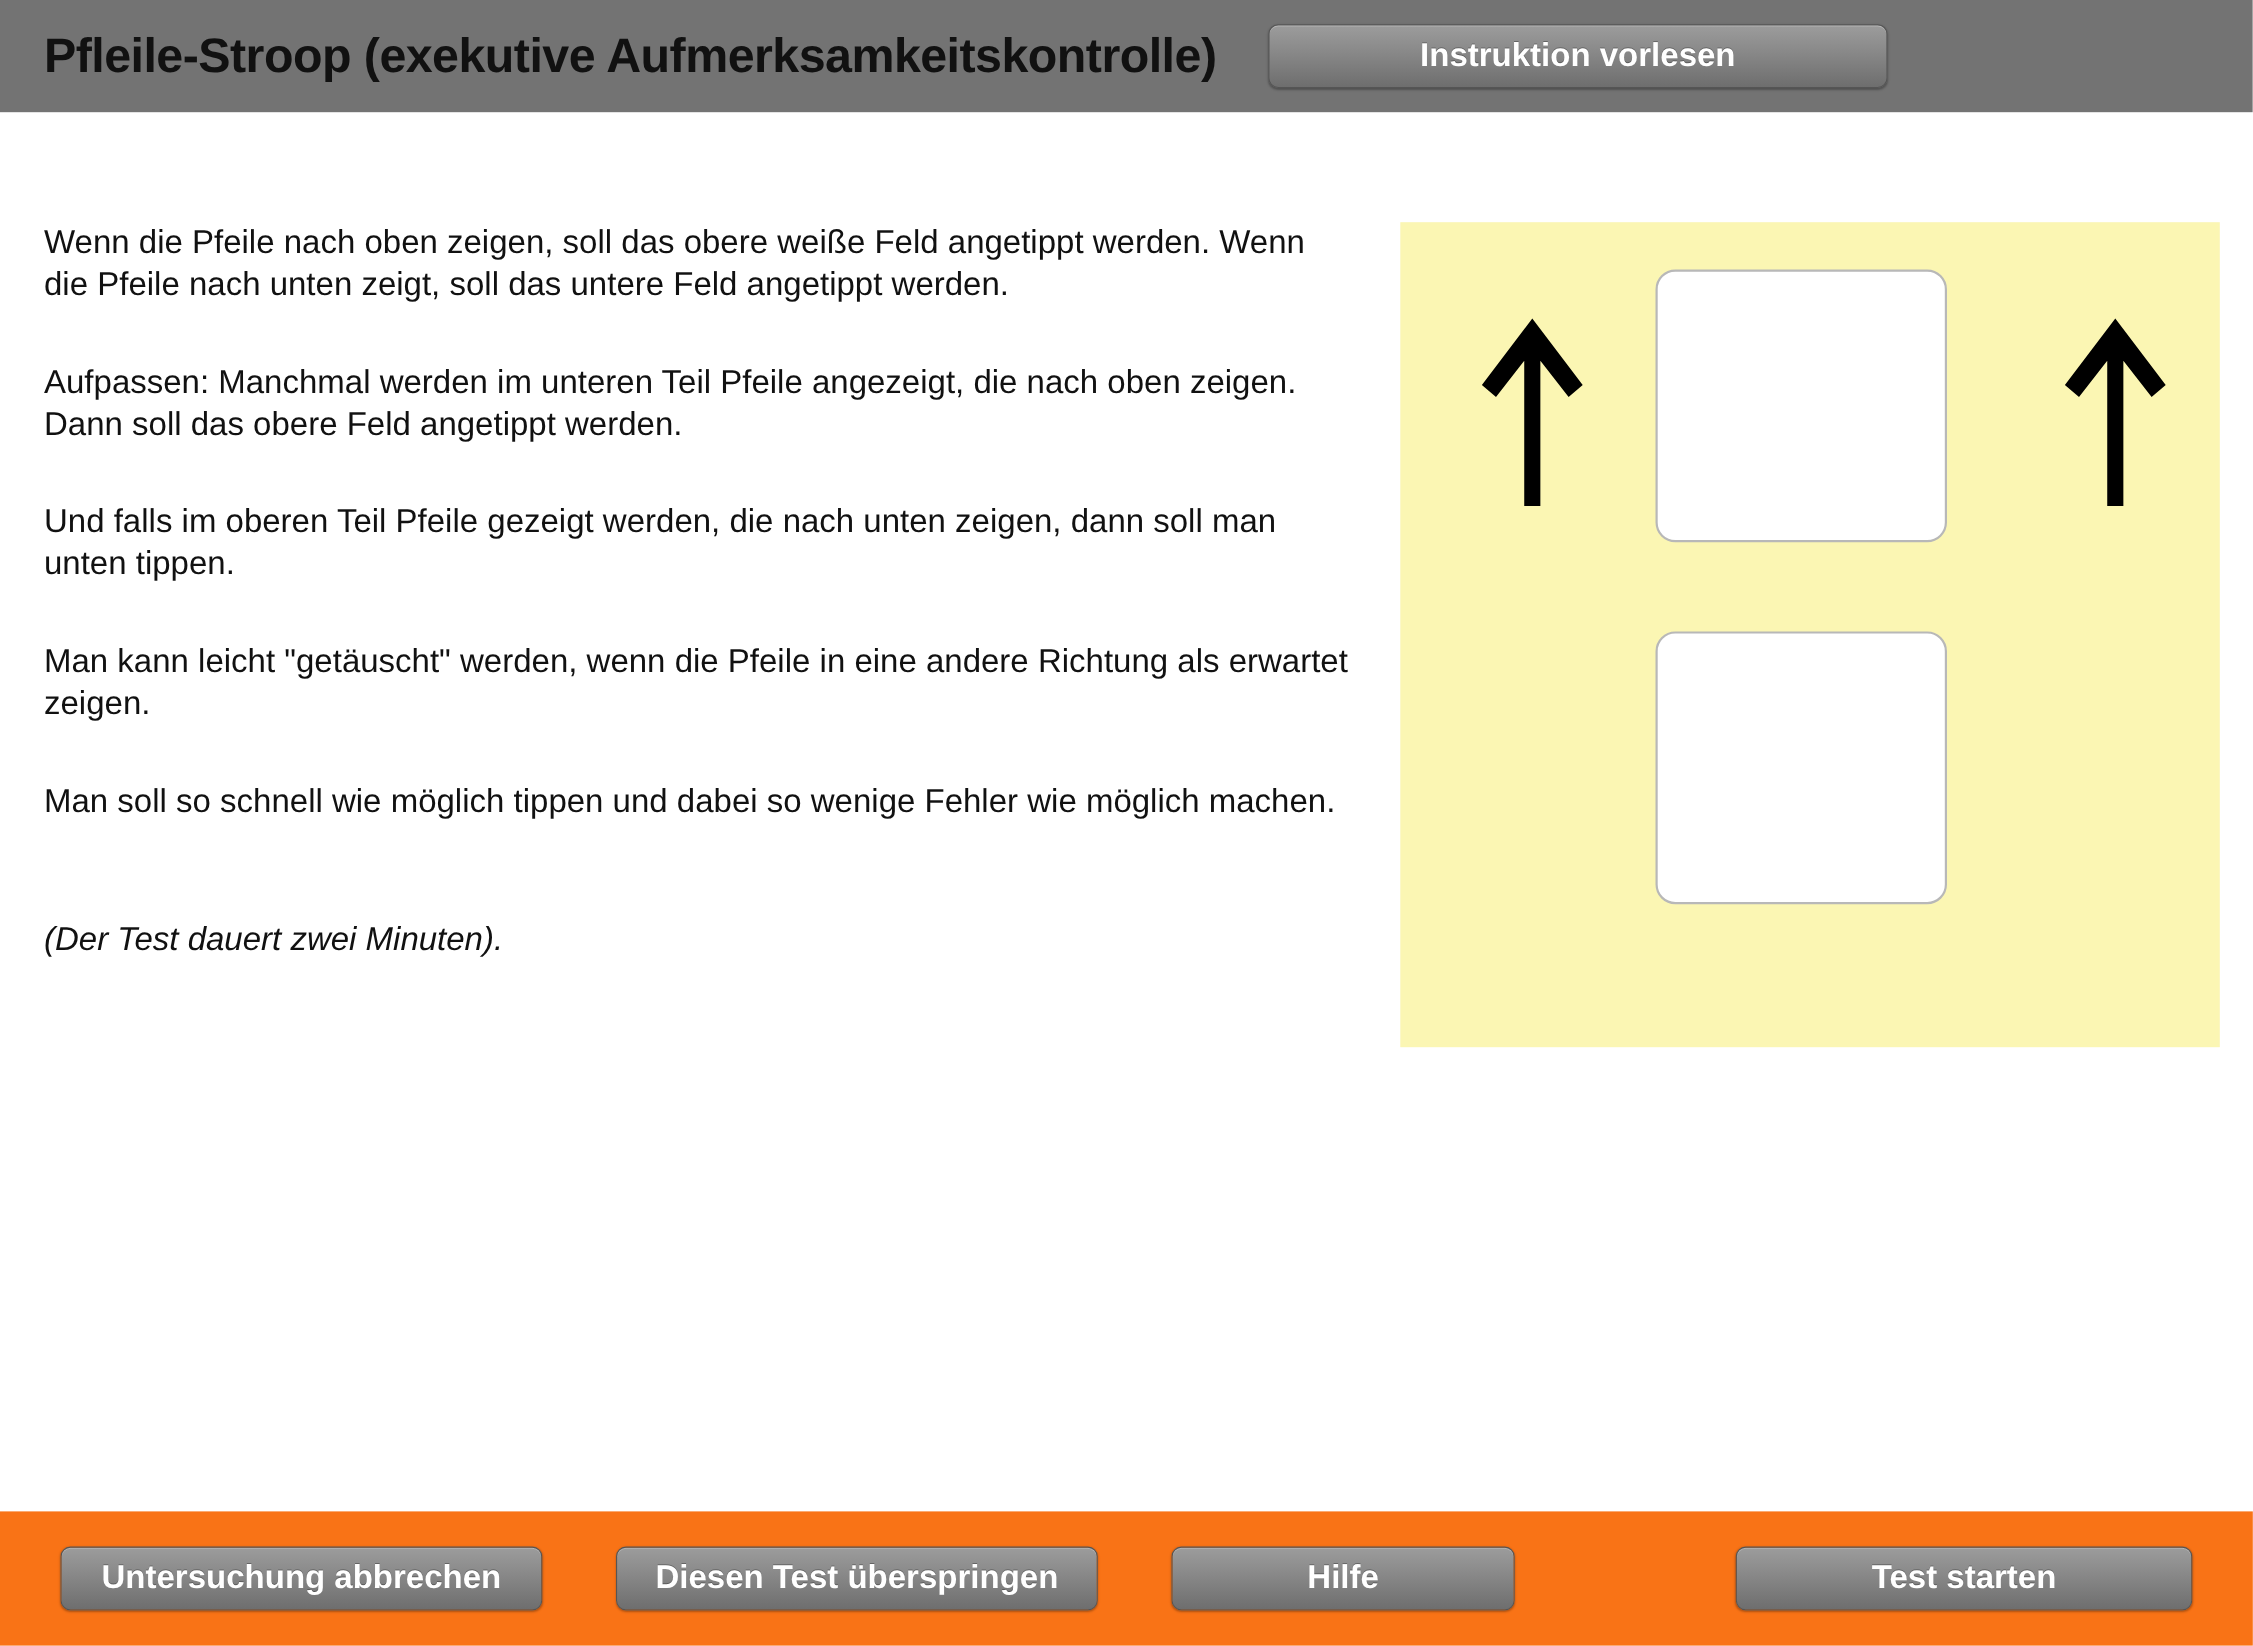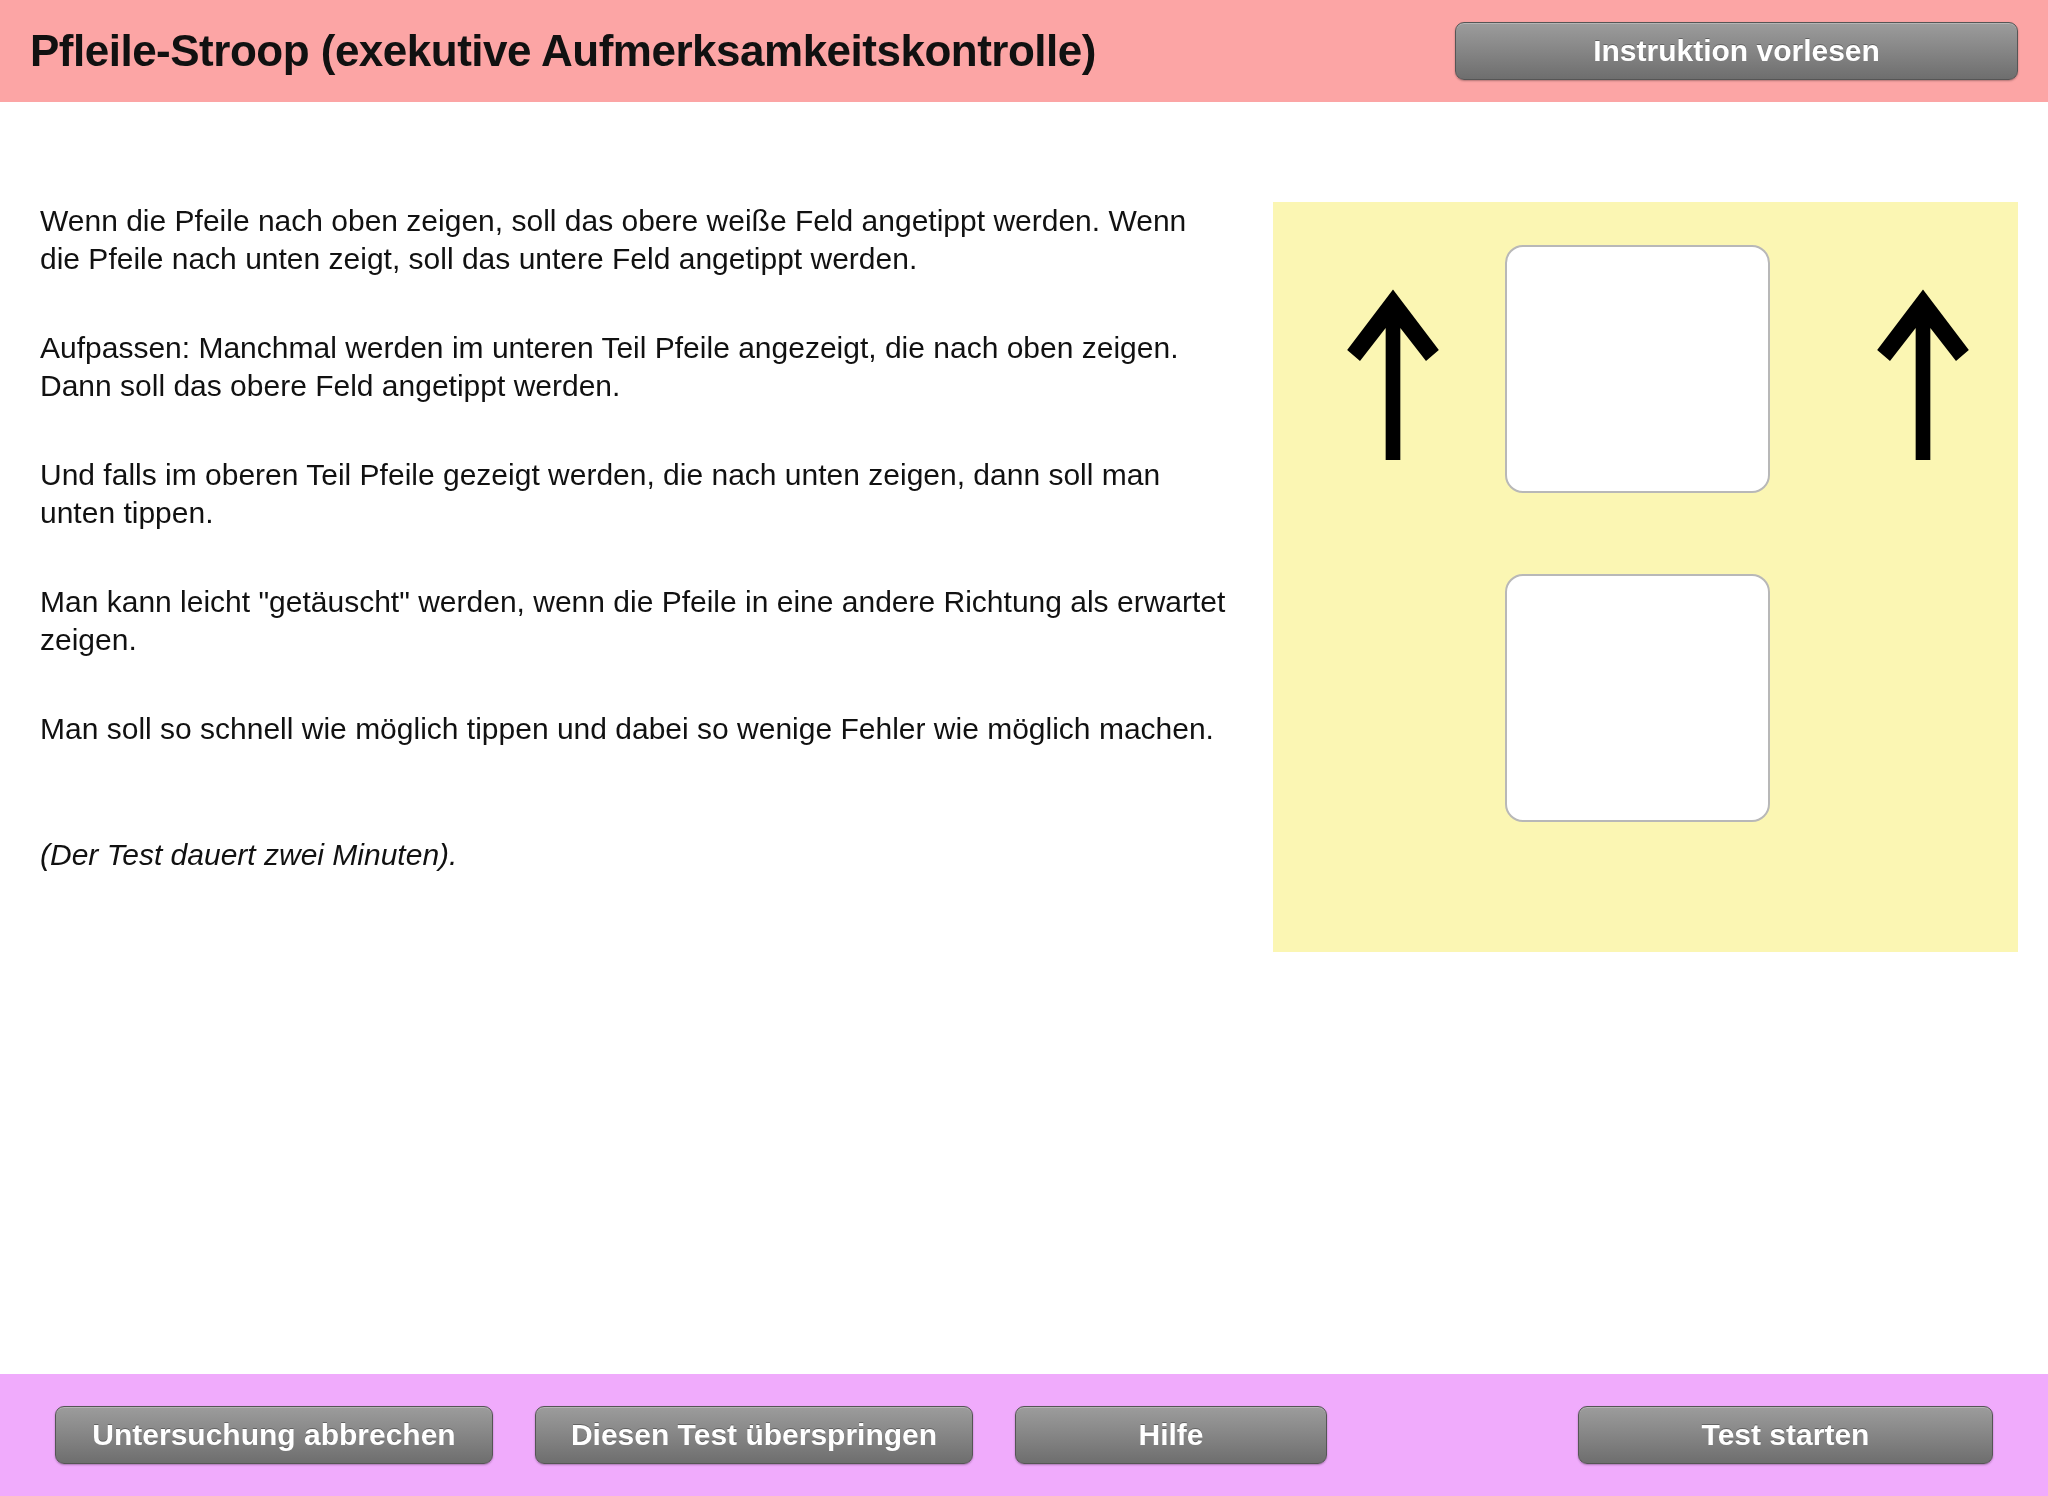--- a/index.html
+++ b/index.html
@@ -1,25 +1,24 @@
 <!DOCTYPE html>
 <html><head>
   <meta charset="utf-8">
   <style>
     * { margin: 0; padding: 0; box-sizing: border-box; }
     html, body { width: 2048px; height: 1496px; overflow: hidden; font-family: Arial, Helvetica, sans-serif; background: #fff; }
     
     .header {
       width: 100%;
       height: 102px;
-      background: #fca5a5;
+      background: #737373;
       display: flex;
       align-items: center;
-      justify-content: space-between;
-      padding: 0 30px;
+      padding: 0 40px;
     }
     .page-title {
       font-size: 44px;
       font-weight: bold;
       color: #111;
       letter-spacing: -0.5px;
     }
     
     .btn {
       display: inline-flex;
@@ -82,25 +81,25 @@
     .arrow.left { left: 65px; }
     .arrow.right { right: 40px; }
     .arrow svg { width: 100%; height: 100%; }
 
     .footer {
       position: absolute;
       left: 0;
       bottom: 0;
       width: 100%;
       height: 122px;
-      background: #f0abfc;
+      background: #f97316;
       display: flex;
       align-items: center;
       padding: 0 55px;
-      gap: 42px;
+      gap: 67px;
     }
     .footer .btn { width: 438px; height: 58px; font-size: 30px; }
     .footer .spacer { flex: 1; }
     .footer .btn.help { width: 312px; }
     .footer .btn.start { width: 415px; }
   </style>
 </head>
 <body>
 
 <div class="header">

